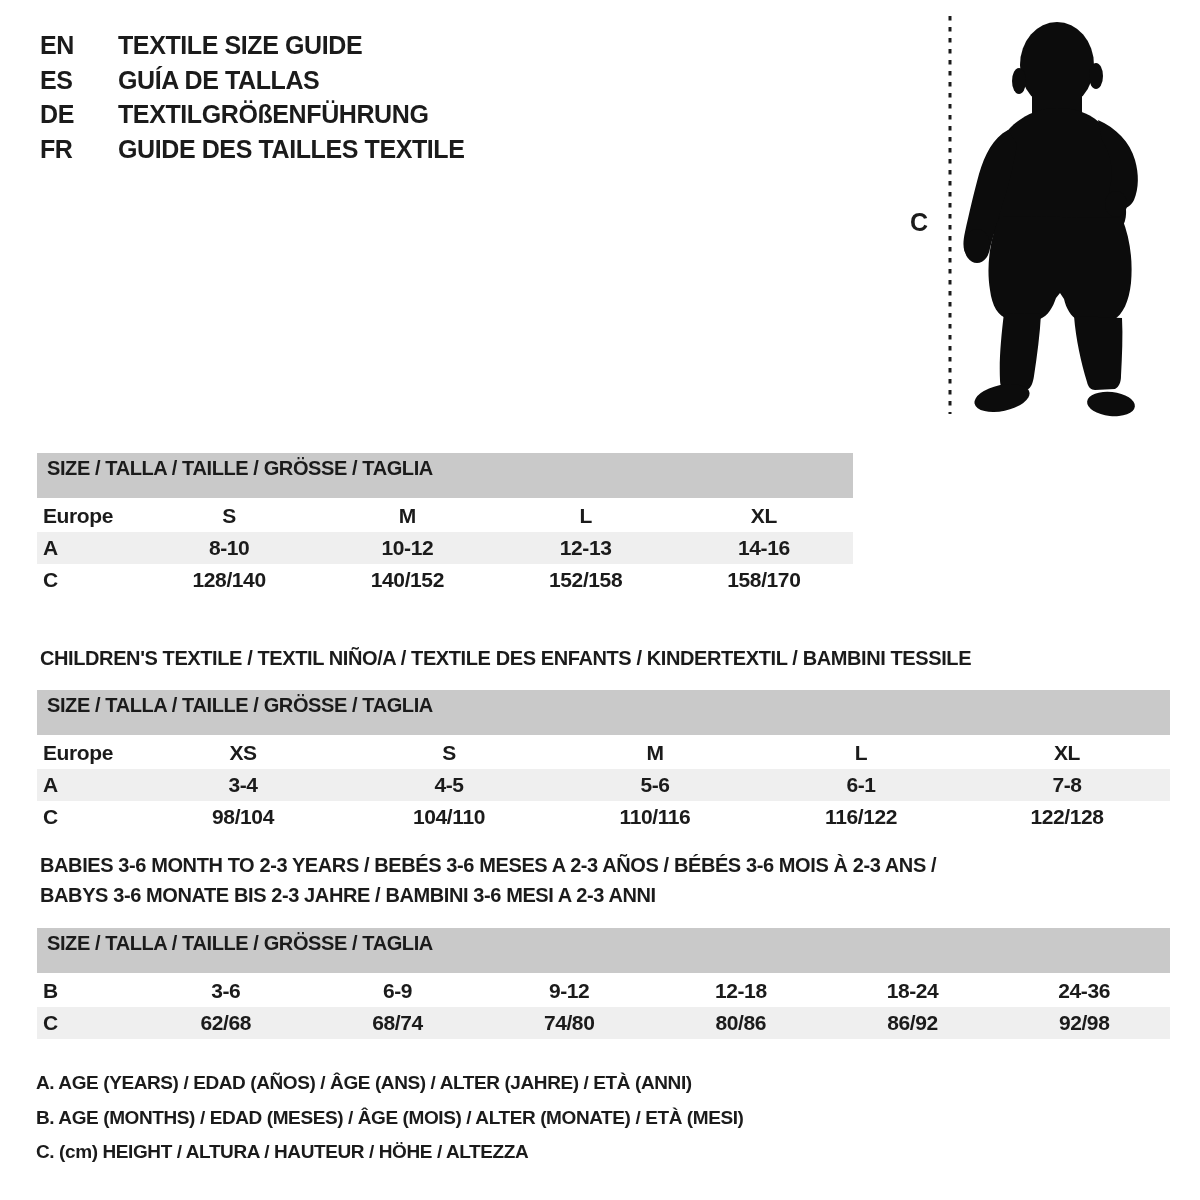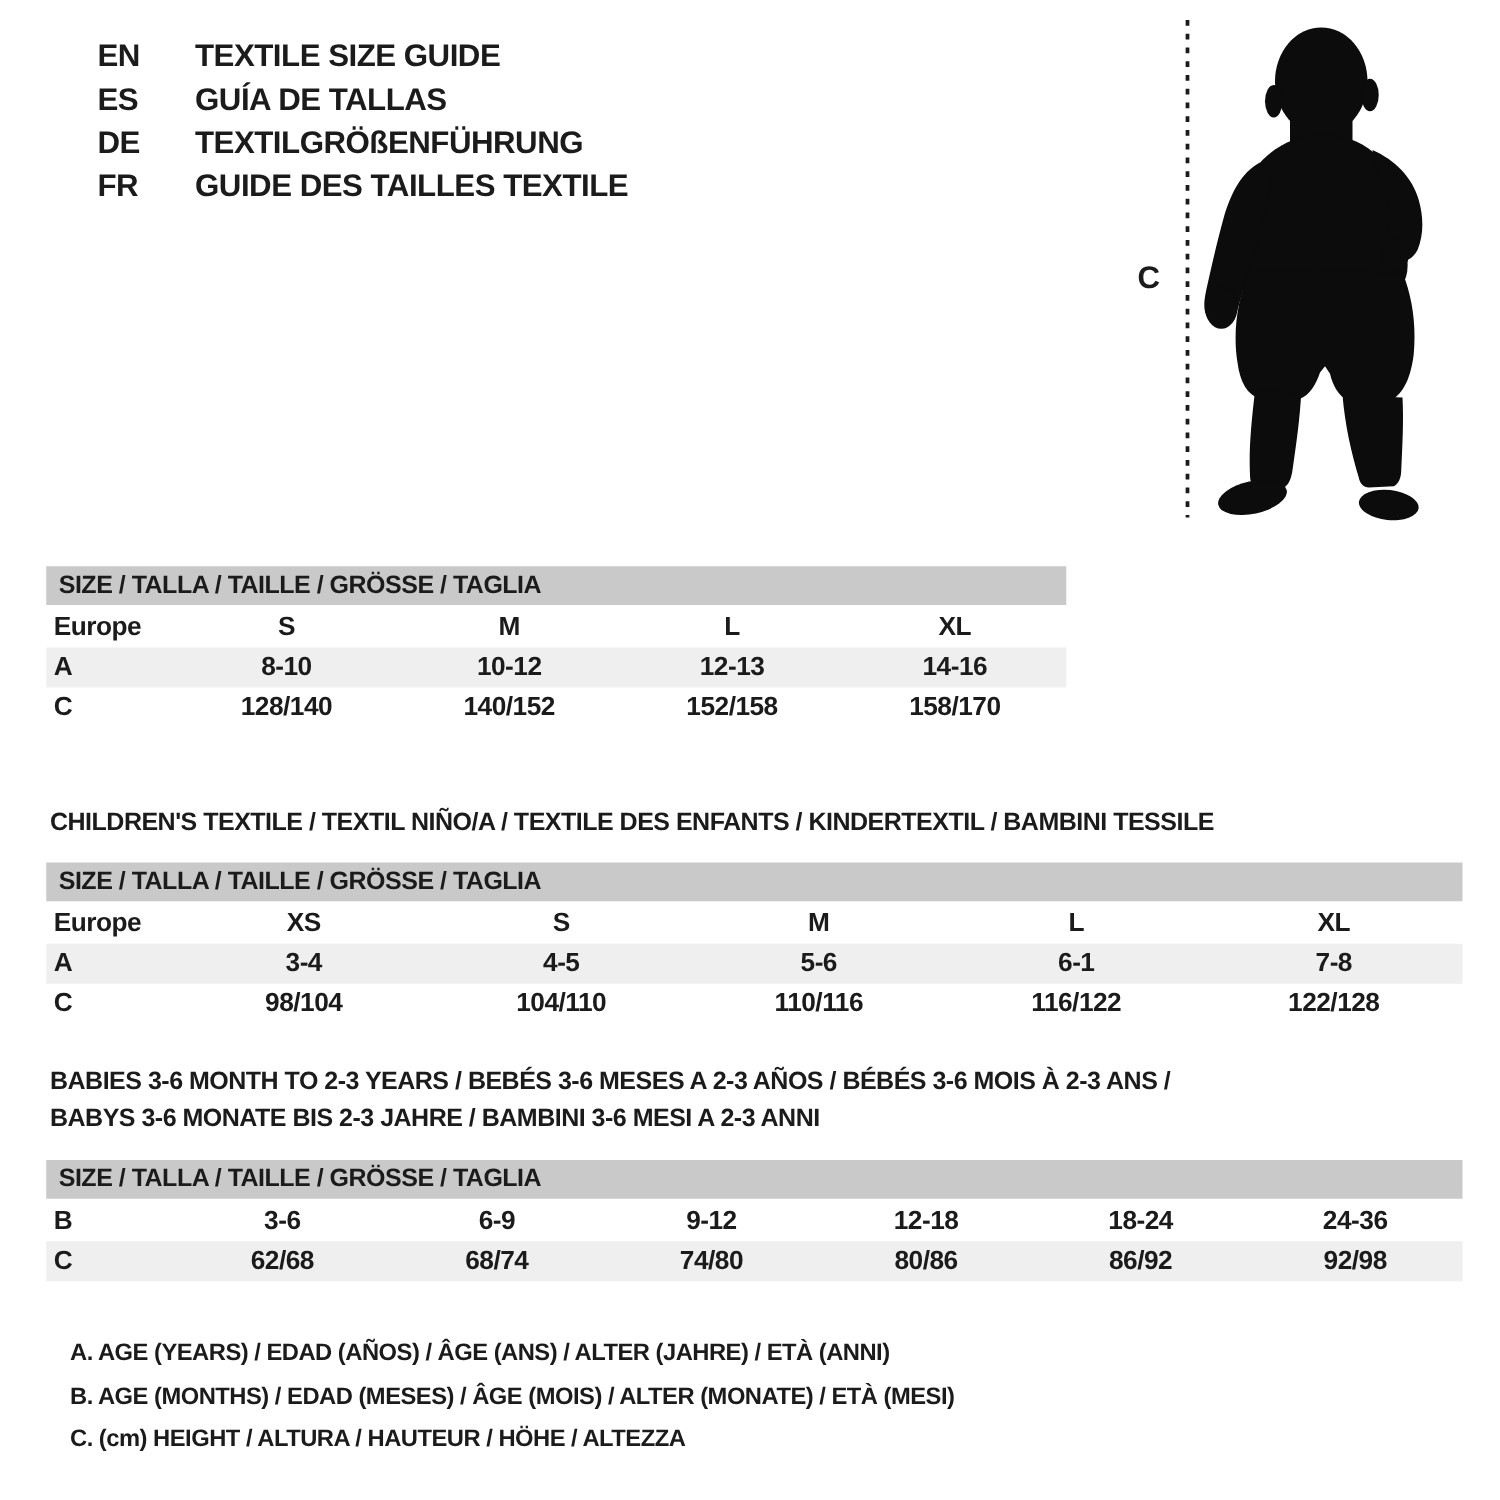--- a/index.html
+++ b/index.html
@@ -8,51 +8,51 @@
     background: #ffffff;
     position: relative;
     overflow: hidden;
     font-family: "Liberation Sans", sans-serif;
     font-weight: bold;
     color: #1b1b1b;
     letter-spacing: -0.4px;
   }
 
   
-  .lang-header { position: absolute; left: 40px; top: 28px; margin-left: 38px; }
+  .lang-header { position: absolute; left: 40px; top: 28px; }
   .lang-row { display: flex; font-size: 25px; line-height: 34.5px; }
   .lang-code { width: 78px; flex: 0 0 78px; }
   .lang-title { white-space: nowrap; }
 
   
   .figure { position: absolute; left: 890px; top: 8px; width: 280px; height: 415px; }
   .figure svg { position: absolute; left: 0; top: 0; }
   .figure-label { position: absolute; left: 20px; top: 200px; font-size: 25px; }
 
   
   .guide-section { position: absolute; }
   #sec0 { left: 37px; top: 436px; width: 816px; }
   #sec1 { left: 37px; top: 643px; width: 1133px; }
   #sec2 { left: 37px; top: 850px; width: 1133px; }
   .section-title { padding-left: 3px; font-size: 20px; line-height: 30px; white-space: nowrap; }
   #sec0 .size-table, #sec1 .size-table { margin-top: 17px; }
   #sec2 .size-table { margin-top: 18px; }
 
   .size-bar {
-    height: 31px; line-height: 31px;
+    height: 45px; line-height: 31px;
     padding-left: 10px;
     font-size: 20px;
     margin-bottom: 2px;
   }
   .size-row { display: grid; align-items: center; height: 32px; }
   .size-row .cell { text-align: center; font-size: 21px; white-space: nowrap; }
   .size-row .label-cell { text-align: left; padding-left: 6px; }
 
   
-  .legend { position: absolute; left: 56px; top: 1066px; }
+  .legend { position: absolute; left: 36px; top: 1066px; }
   .legend-line { font-size: 19px; line-height: 34.5px; white-space: nowrap; }
 </style>
 </head>
 <body style="background: rgb(255, 255, 255); color: rgb(27, 27, 27);">
 
 <section class="lang-header">
   <div class="lang-row">
     <span class="lang-code">EN</span>
     <span class="lang-title">TEXTILE SIZE GUIDE</span>
   </div>

